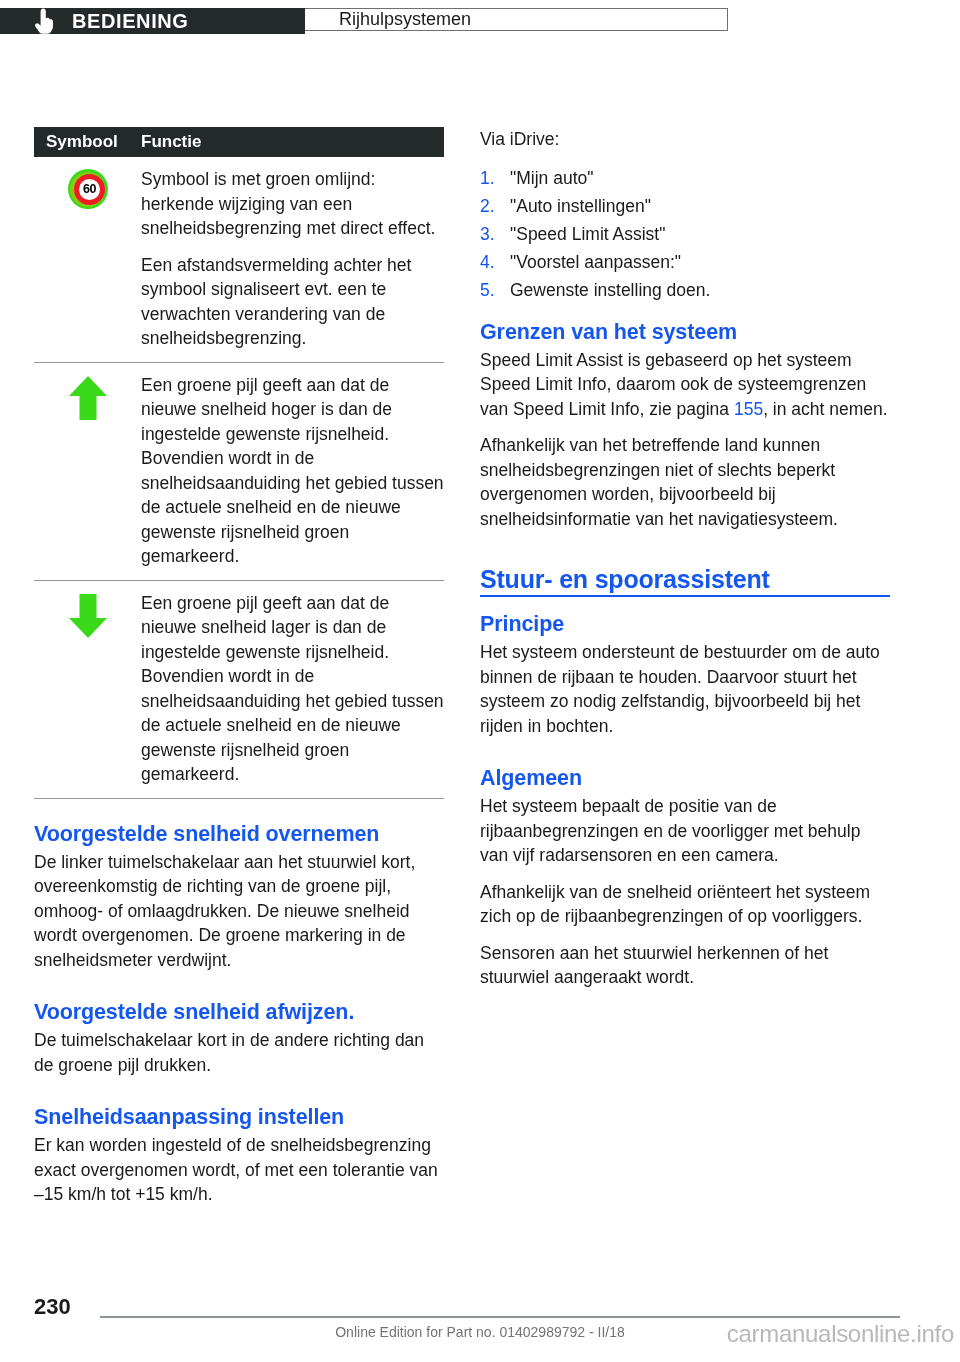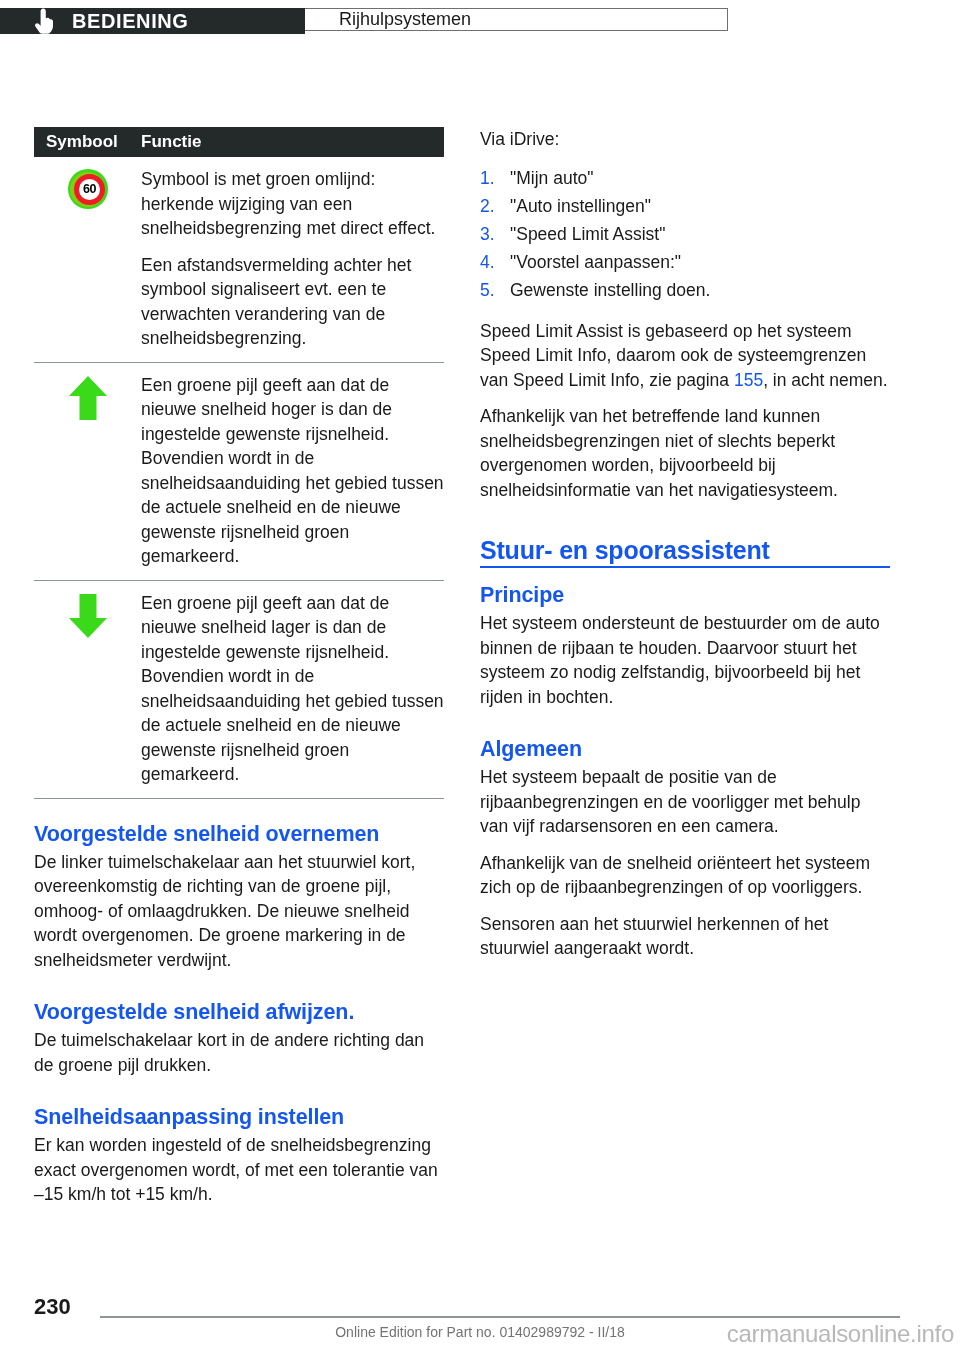--- a/index.html
+++ b/index.html
@@ -318,20 +318,21 @@
     <ol class="steps">
       <li>"Mijn auto"</li>
       <li>"Auto instellingen"</li>
       <li>"Speed Limit Assist"</li>
       <li>"Voorstel aanpassen:"</li>
       <li>Gewenste instelling doen.</li>
     </ol>
 
     <div class="spacer-md"></div>
 
+    <h3 class="h-sub">Grenzen van het systeem</h3>
     <p class="body"><span>Speed Limit Assist is gebaseerd op het systeem Speed Limit Info, daarom ook de systeemgrenzen van Speed Limit Info, zie pagina </span><span class="pageref">155</span><span>, in acht nemen.</span></p>
     <p class="body">Afhankelijk van het betreffende land kunnen snelheidsbegrenzingen niet of slechts beperkt overgenomen worden, bijvoorbeeld bij snelheidsinformatie van het navigatiesysteem.</p>
 
     <div class="spacer-lg"></div>
 
     <h2 class="h-major">Stuur- en spoorassistent</h2>
 
     <div class="spacer-sm"></div>
 
     <h3 class="h-sub">Principe</h3>

